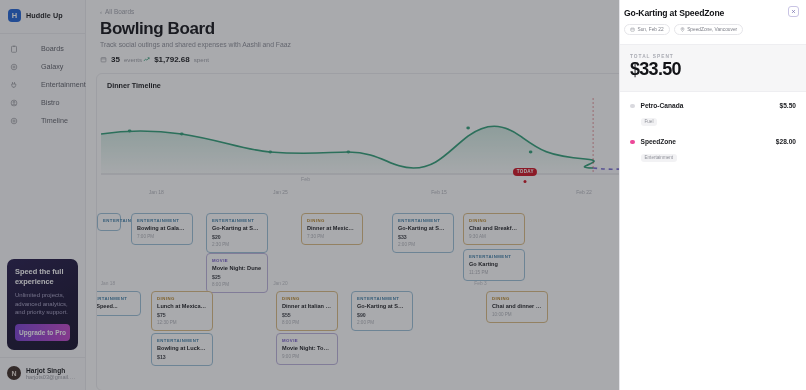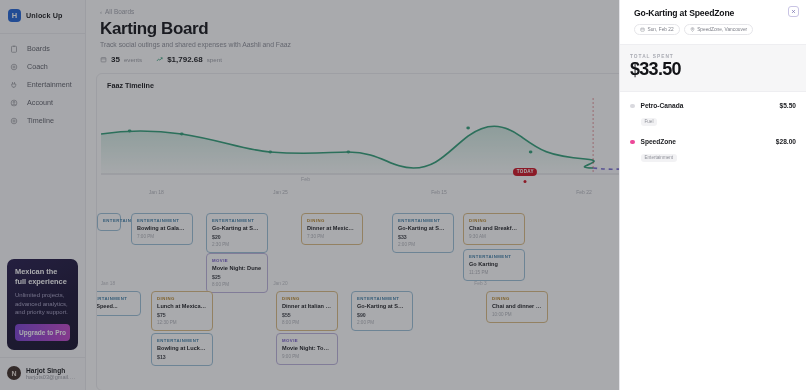--- a/index.html
+++ b/index.html
@@ -26,21 +26,21 @@
     width: 13px; height: 13px; border-radius: 4px;
     background: #1f63d6; color: #fff;
     font-size: 7.5px; font-weight: bold;
     display: flex; align-items: center; justify-content: center;
     flex: 0 0 13px;
   }
   .brand-name { font-size: 7.2px; font-weight: bold; color: #16171a; letter-spacing: .1px; }
   .nav-sep { height: 1px; background: #ebebee; margin: 1px 0 6px 0; }
   .nav { display: flex; flex-direction: column; gap: 1px; padding: 0 6px; }
   .nav-item {
-    display: flex; align-items: center; gap: 9px;
+    display: flex; align-items: center; gap: 23px;
     padding: 4px 4px; border-radius: 4px;
     font-size: 7.2px; color: #5b5d66; cursor: pointer;
   }
   .nav-item .ic { width: 8px; height: 8px; flex: 0 0 8px; opacity: .75; }
   .nav-item .ic svg { display: block; width: 8px; height: 8px; }
   .spacer { flex: 1 1 auto; }
 
   .promo {
     margin: 0 7px 7px 7px; border-radius: 7px; padding: 8px 8px 9px 8px;
     background: linear-gradient(150deg,#23194a 0%, #171033 55%, #120d28 100%);
@@ -67,21 +67,21 @@
   .user-name { font-size: 6.6px; font-weight: bold; color: #16171a; white-space: nowrap; }
   .user-mail { font-size: 5.6px; color: #9a9ca4; white-space: nowrap; overflow: hidden; text-overflow: ellipsis; max-width: 56px; }
 
   
   .main { flex: 1 1 auto; height: 390px; position: relative; background: #fff; overflow: hidden; }
   .main-pad { padding: 8px 14px 0 14px; }
   .crumb { display: flex; align-items: center; gap: 3px; font-size: 6.4px; color: #a0a2ab; margin-bottom: 5px; }
   .crumb .chev { font-size: 6px; }
   .page-title { font-size: 17px; font-weight: bold; letter-spacing: -.4px; color: #111216; line-height: 1.05; }
   .page-sub { font-size: 6.8px; color: #8d8f98; margin-top: 3px; }
-  .stats { display: flex; align-items: center; gap: 14px; margin-top: 7px; }
+  .stats { display: flex; align-items: center; gap: 1px; margin-top: 7px; }
   .stat { display: flex; align-items: center; gap: 4px; }
   .stat .ic { width: 7px; height: 7px; flex: 0 0 7px; }
   .stat .ic svg { display: block; width: 7px; height: 7px; }
   .stat-val { font-size: 8px; font-weight: bold; color: #16171a; }
   .stat-lbl { font-size: 6.2px; color: #9a9ca4; }
 
   .card {
     margin: 9px 10px 0 10px;
     border: 1px solid #ededf0; border-radius: 6px;
     background: #fff; overflow: hidden; height: 318px;
@@ -136,21 +136,21 @@
     position: absolute; left: 0; top: 0; width: 619px; height: 390px;
     background: rgba(40,42,50,.40); z-index: 40; pointer-events: none;
   }
 
   
   .panel {
     position: absolute; right: 0; top: 0; width: 187px; height: 390px;
     background: #fff; border-left: 1px solid #e4e4e8; z-index: 60;
     display: flex; flex-direction: column;
   }
-  .panel-head { padding: 8px 10px 9px 14px; }
+  .panel-head { padding: 8px 10px 9px 4px; }
   .panel-title { font-size: 8.6px; font-weight: bold; color: #111216; letter-spacing: -.15px; padding-right: 16px; }
   .panel-chips { display: flex; gap: 4px; margin-top: 6px; flex-wrap: wrap; }
   .chip {
     display: flex; align-items: center; gap: 2.5px;
     border: 1px solid #e6e6ea; border-radius: 7px;
     padding: 2px 5px; font-size: 4.8px; color: #7c7e87; white-space: nowrap;
   }
   .chip .ic { width: 5px; height: 5px; flex: 0 0 5px; }
   .chip .ic svg { display: block; width: 5px; height: 5px; }
   .panel-close {
@@ -177,98 +177,98 @@
   }
 </style>
 </head>
 <body>
 
 <div class="app">
 
   <aside class="sidebar">
     <div class="brand">
       <div class="brand-logo">H</div>
-      <div class="brand-name">Unlock Up</div>
+      <div class="brand-name">Huddle Up</div>
     </div>
     <div class="nav-sep"></div>
 
     <nav class="nav">
       <div class="nav-item">
         <span class="ic">
             <svg viewBox="0 0 16 16" fill="none" stroke="#6b6d76" stroke-width="1.4">
               <rect x="3" y="2.5" width="10" height="12" rx="1.6"></rect>
               <path d="M6 2.5h4"></path>
             </svg>
           </span>
         <span>Boards</span>
       </div>
       <div class="nav-item">
         <span class="ic">
             <svg viewBox="0 0 16 16" fill="none" stroke="#6b6d76" stroke-width="1.4">
               <circle cx="8" cy="8" r="5.6"></circle>
               <circle cx="8" cy="8" r="2.1"></circle>
             </svg>
           </span>
-        <span>Coach</span>
+        <span>Galaxy</span>
       </div>
       <div class="nav-item">
         <span class="ic">
             <svg viewBox="0 0 16 16" fill="none" stroke="#6b6d76" stroke-width="1.4">
               <path d="M5 2v4M9 2v4M3.4 6h8.2v2.4a4.1 4.1 0 0 1-8.2 0z"></path>
               <path d="M7.5 12.4V14"></path>
             </svg>
           </span>
         <span>Entertainment</span>
       </div>
       <div class="nav-item">
         <span class="ic">
             <svg viewBox="0 0 16 16" fill="none" stroke="#6b6d76" stroke-width="1.4">
               <circle cx="8" cy="8" r="5.8"></circle>
               <circle cx="8" cy="6.4" r="1.8"></circle>
               <path d="M4.2 12.6a4.2 4.2 0 0 1 7.6 0"></path>
             </svg>
           </span>
-        <span>Account</span>
+        <span>Bistro</span>
       </div>
       <div class="nav-item">
         <span class="ic">
             <svg viewBox="0 0 16 16" fill="none" stroke="#6b6d76" stroke-width="1.4">
               <circle cx="8" cy="8" r="2.2"></circle>
               <circle cx="8" cy="8" r="5.6"></circle>
             </svg>
           </span>
         <span>Timeline</span>
       </div>
     </nav>
 
     <div class="spacer"></div>
 
     <div class="promo">
-      <div class="promo-title">Mexican the full experience</div>
+      <div class="promo-title">Speed the full experience</div>
       <div class="promo-desc">Unlimited projects, advanced analytics, and priority support.</div>
       <button class="promo-btn">Upgrade to Pro</button>
     </div>
 
     <div class="user-sep"></div>
     <div class="user">
       <div class="avatar">N</div>
       <div class="user-meta">
         <div class="user-name">Harjot Singh</div>
         <div class="user-mail">harjots03@gmail.com</div>
       </div>
     </div>
   </aside>
 
   <main class="main">
     <div class="main-pad">
       <div class="crumb">
         <span class="chev">‹</span>
         <span>All Boards</span>
       </div>
-      <div class="page-title">Karting Board</div>
+      <div class="page-title">Bowling Board</div>
       <div class="page-sub">Track social outings and shared expenses with Aashli and Faaz</div>
       <div class="stats">
         <div class="stat">
           <span class="ic">
               <svg viewBox="0 0 16 16" fill="none" stroke="#9a9ca4" stroke-width="1.5">
                 <rect x="2.5" y="3.5" width="11" height="10" rx="1.6"></rect>
                 <path d="M2.5 6.6h11"></path>
               </svg>
             </span>
           <span class="stat-val">35</span>
@@ -281,21 +281,21 @@
                 <path d="M10.6 4H14v3.3"></path>
               </svg>
             </span>
           <span class="stat-val">$1,792.68</span>
           <span class="stat-lbl">spent</span>
         </div>
       </div>
     </div>
 
     <section class="card">
-      <div class="card-head">Faaz Timeline</div>
+      <div class="card-head">Dinner Timeline</div>
 
       <div class="chart-wrap">
         <svg viewBox="0 0 530 95" preserveAspectRatio="none">
           <defs>
             <linearGradient id="gArea" x1="0" y1="0" x2="0" y2="1">
               <stop offset="0%" stop-color="#2f9e77" stop-opacity=".22"></stop>
               <stop offset="100%" stop-color="#2f9e77" stop-opacity=".02"></stop>
             </linearGradient>
             <linearGradient id="pArea" x1="0" y1="0" x2="0" y2="1">
               <stop offset="0%" stop-color="#7b6fd4" stop-opacity=".18"></stop>

